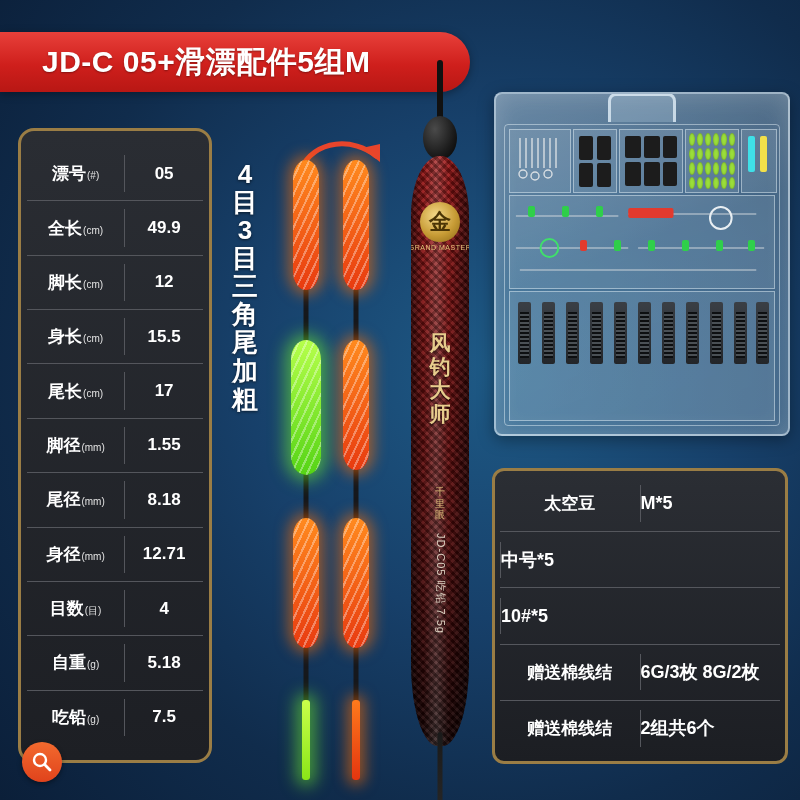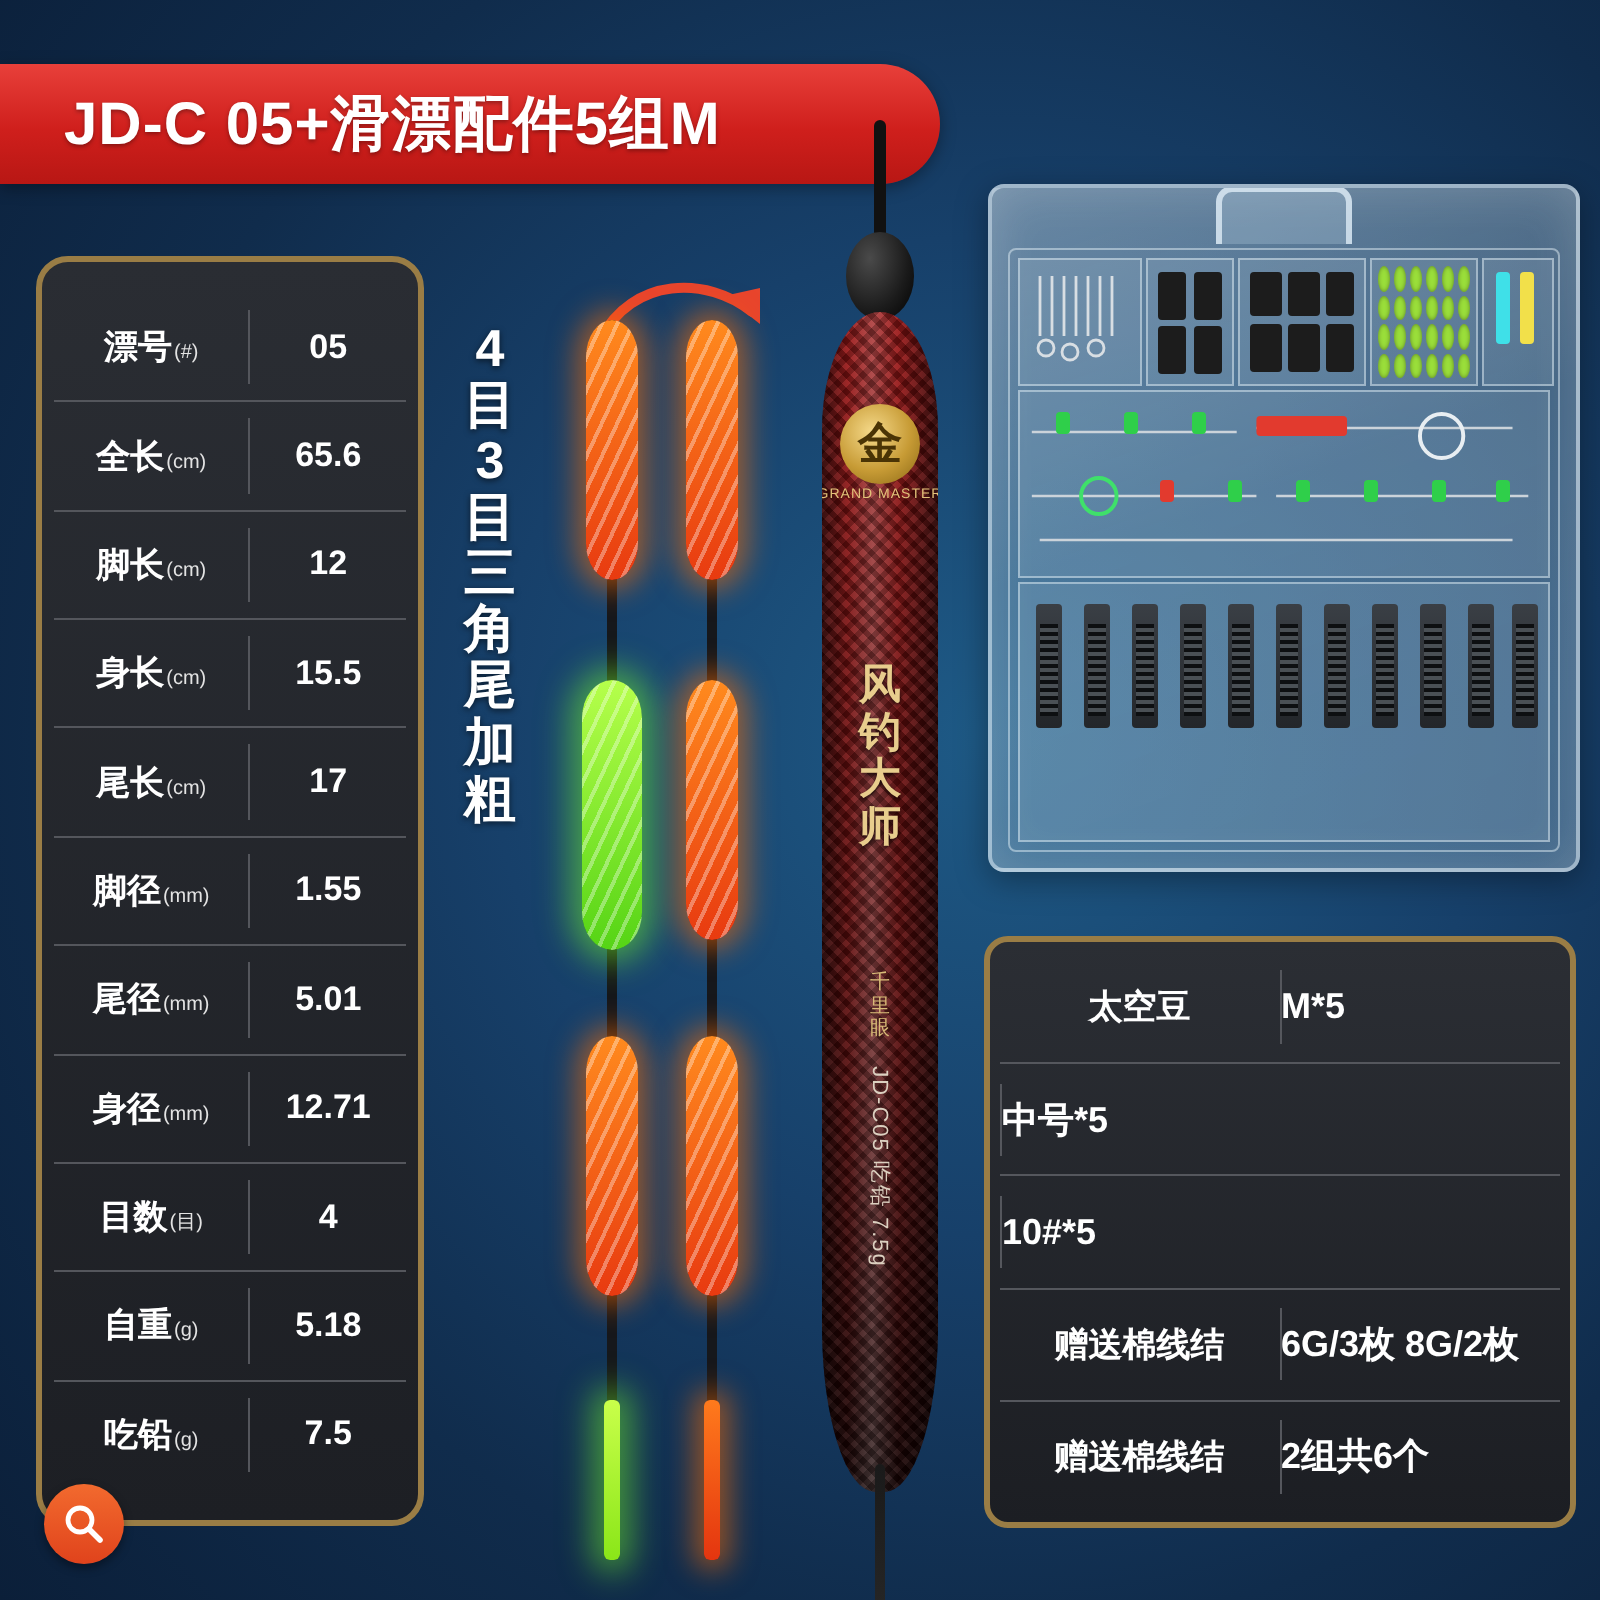--- a/index.html
+++ b/index.html
@@ -18,21 +18,21 @@
   
   .title-banner{
     position:absolute;left:0;top:32px;width:470px;height:60px;
     background:linear-gradient(180deg,#e8403a 0%, #cf1f1c 55%, #b81714 100%);
     border-top-right-radius:30px;border-bottom-right-radius:30px;
     display:flex;align-items:center;
     box-shadow:0 2px 8px rgba(0,0,0,.35);
   }
   .title-banner span{
     color:#fff;font-size:30px;font-weight:bold;letter-spacing:.5px;
-    padding-left:32px;text-shadow:0 1px 2px rgba(0,0,0,.35);
+    padding-left:42px;text-shadow:0 1px 2px rgba(0,0,0,.35);
     white-space:nowrap;
   }
   
   .spec-panel{
     position:absolute;left:18px;top:128px;width:194px;height:635px;
     background:linear-gradient(180deg,#2a2d33 0%, #1d1f24 100%);
     border:3px solid #9a7d45;border-radius:16px;
     padding:16px 6px;box-sizing:border-box;
   }
   .spec-inner{
@@ -193,21 +193,21 @@
           </div>
           <div class="spec-sep"></div>
           <div class="spec-value">05</div>
         </div>
         <div class="spec-row">
           <div class="spec-label">
             <span>全长</span>
             <span class="spec-unit">(cm)</span>
           </div>
           <div class="spec-sep"></div>
-          <div class="spec-value">65.6</div>
+          <div class="spec-value">49.9</div>
         </div>
         <div class="spec-row">
           <div class="spec-label">
             <span>脚长</span>
             <span class="spec-unit">(cm)</span>
           </div>
           <div class="spec-sep"></div>
           <div class="spec-value">12</div>
         </div>
         <div class="spec-row">
@@ -233,21 +233,21 @@
           </div>
           <div class="spec-sep"></div>
           <div class="spec-value">1.55</div>
         </div>
         <div class="spec-row">
           <div class="spec-label">
             <span>尾径</span>
             <span class="spec-unit">(mm)</span>
           </div>
           <div class="spec-sep"></div>
-          <div class="spec-value">5.01</div>
+          <div class="spec-value">8.18</div>
         </div>
         <div class="spec-row">
           <div class="spec-label">
             <span>身径</span>
             <span class="spec-unit">(mm)</span>
           </div>
           <div class="spec-sep"></div>
           <div class="spec-value">12.71</div>
         </div>
         <div class="spec-row">

